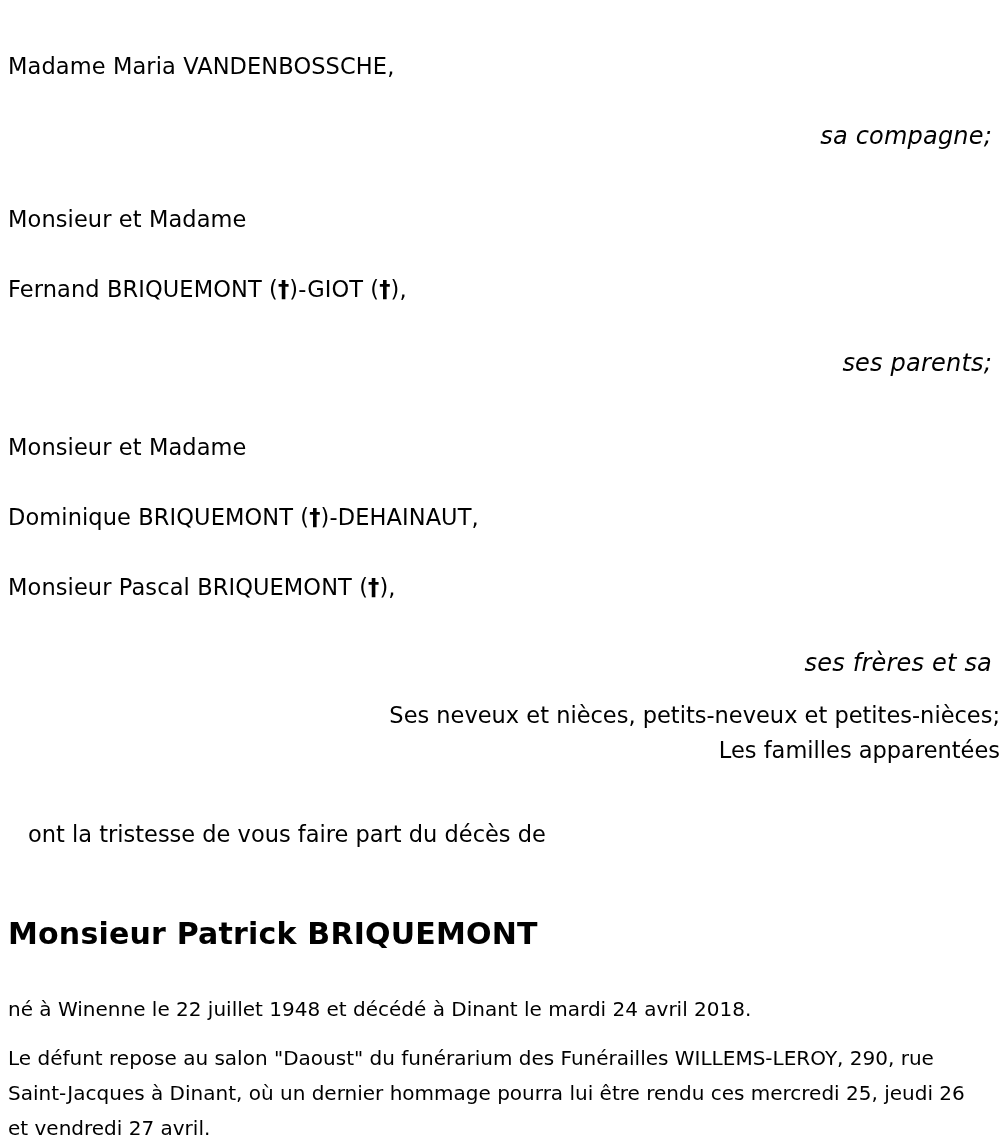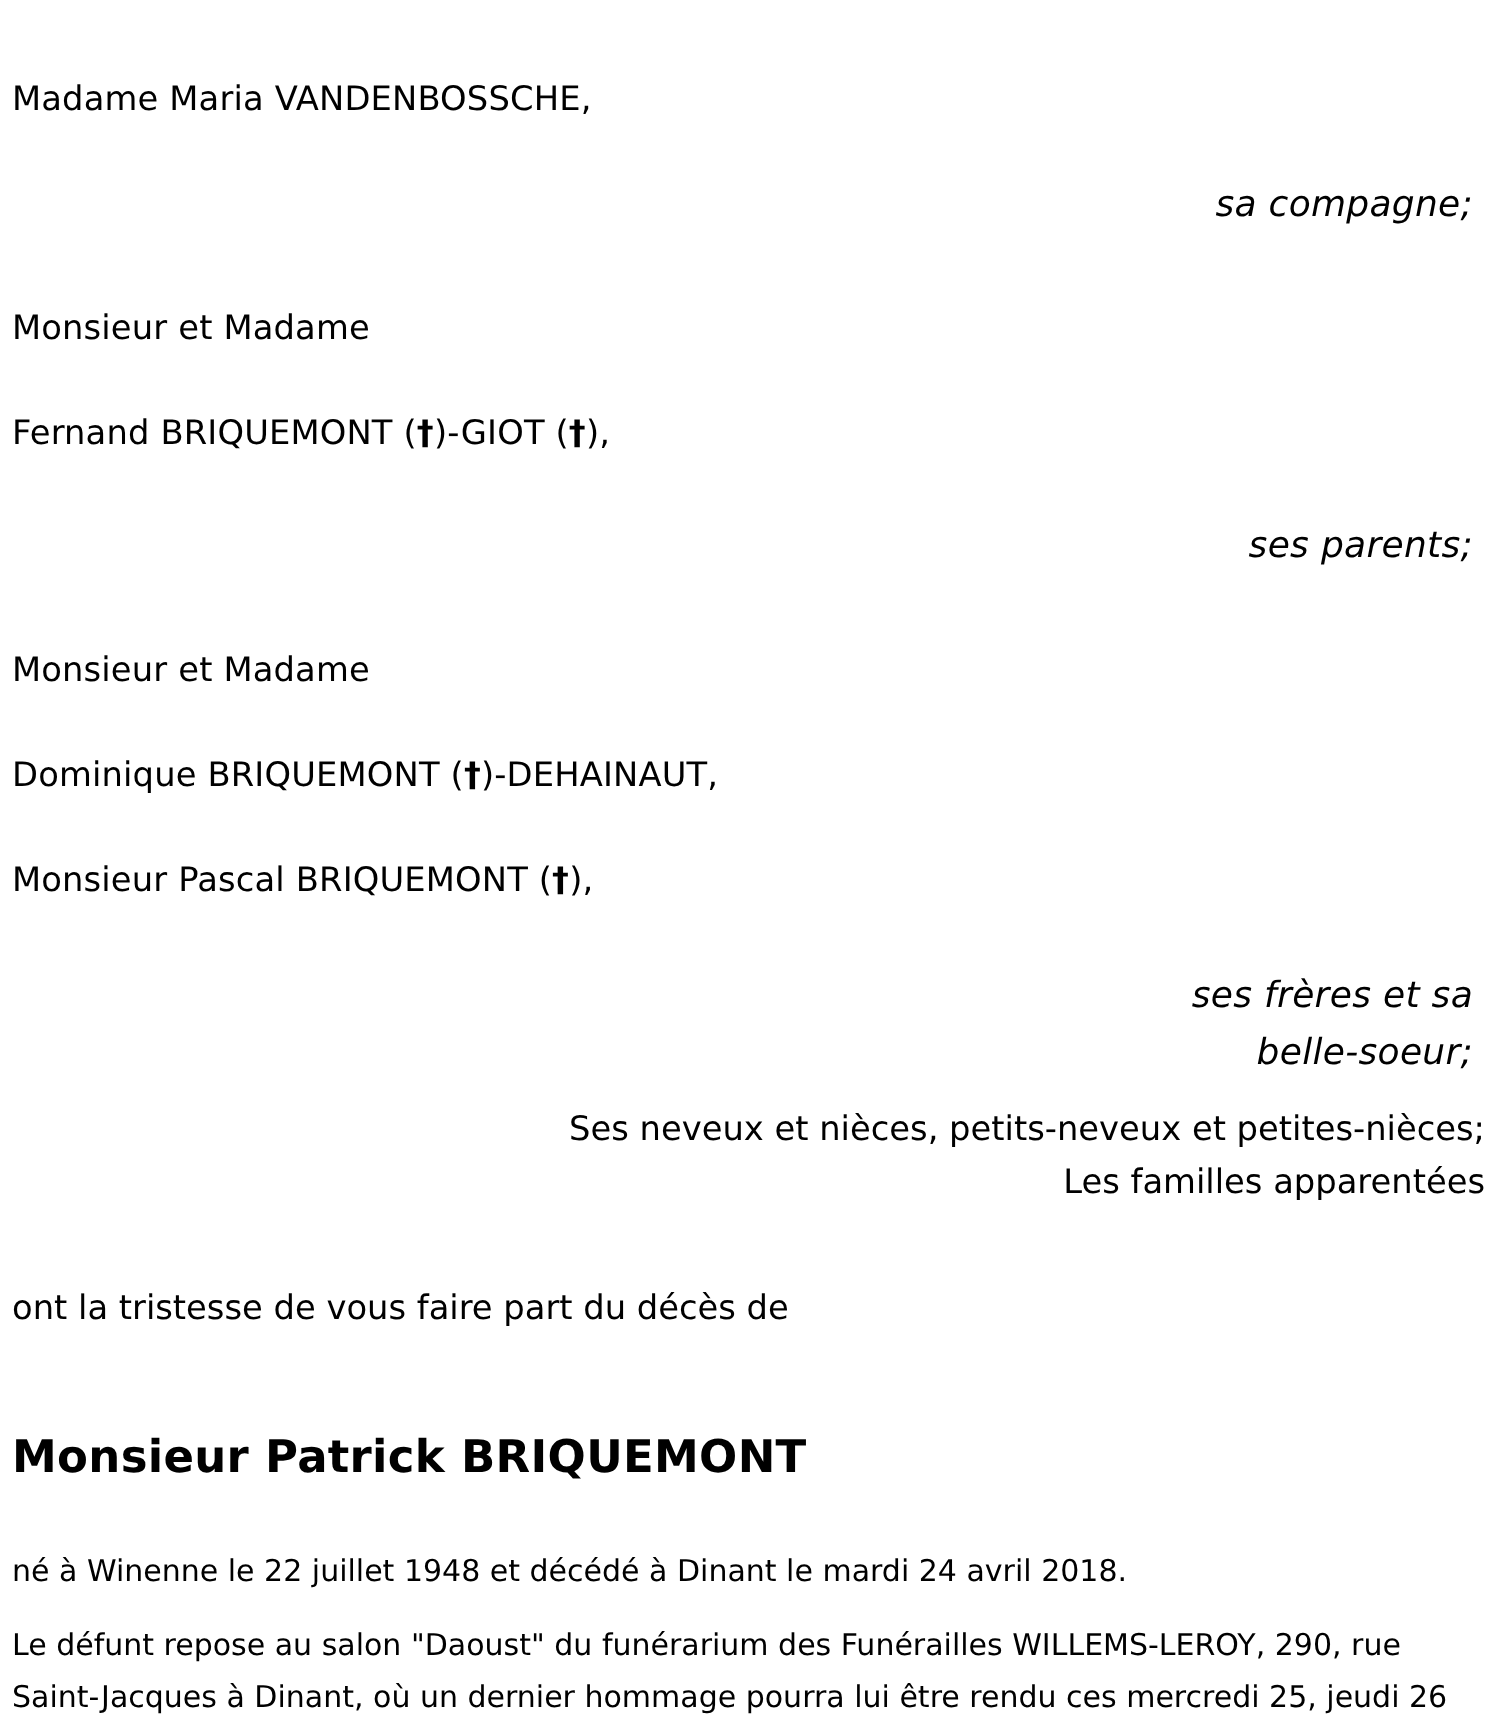--- a/index.html
+++ b/index.html
@@ -14,21 +14,21 @@
     font-family: "DejaVu Sans", "Liberation Sans", sans-serif;
     color: #000000;
     overflow: hidden;
   }
 
   .notice {
     position: relative;
     width: 1000px;
     height: 1145px;
     box-sizing: border-box;
-    padding: 14px 10px 0 8px;
+    padding: 14px 0 0 8px;
   }
 
   
   .mourners {
     position: relative;
   }
 
   .mourner-group {
     position: relative;
     margin-bottom: 0;
@@ -75,20 +75,21 @@
     font-size: 22.5px;
     line-height: 35px;
     text-align: right;
   }
 
   
   .leadin {
     margin-top: 50px;
     font-size: 22.5px;
     line-height: 32px;
+    margin-left: 20px;
   }
 
   
   .deceased-name {
     margin-top: 66px;
     font-size: 30px;
     line-height: 36px;
     font-weight: 700;
     letter-spacing: 0.2px;
   }
@@ -132,21 +133,20 @@
       <div class="relation">ses parents;</div>
     </div>
 
     <div class="mourner-group g3">
       <div class="names">
         <div class="name-line">Monsieur et Madame</div>
         <div class="name-line">Dominique BRIQUEMONT (<span class="dagger">†</span>)-DEHAINAUT,</div>
         <div class="name-line">Monsieur Pascal BRIQUEMONT (<span class="dagger">†</span>),</div>
       </div>
       <div class="relation">ses frères et sa</div>
-      <div class="relation">belle-soeur;</div>
     </div>
 
     <div class="extras">
       <div class="name-line">Ses neveux et nièces, petits-neveux et petites-nièces;</div>
       <div class="name-line">Les familles apparentées</div>
     </div>
 
   </div>
 
   <div class="leadin">ont la tristesse de vous faire part du décès de</div>

